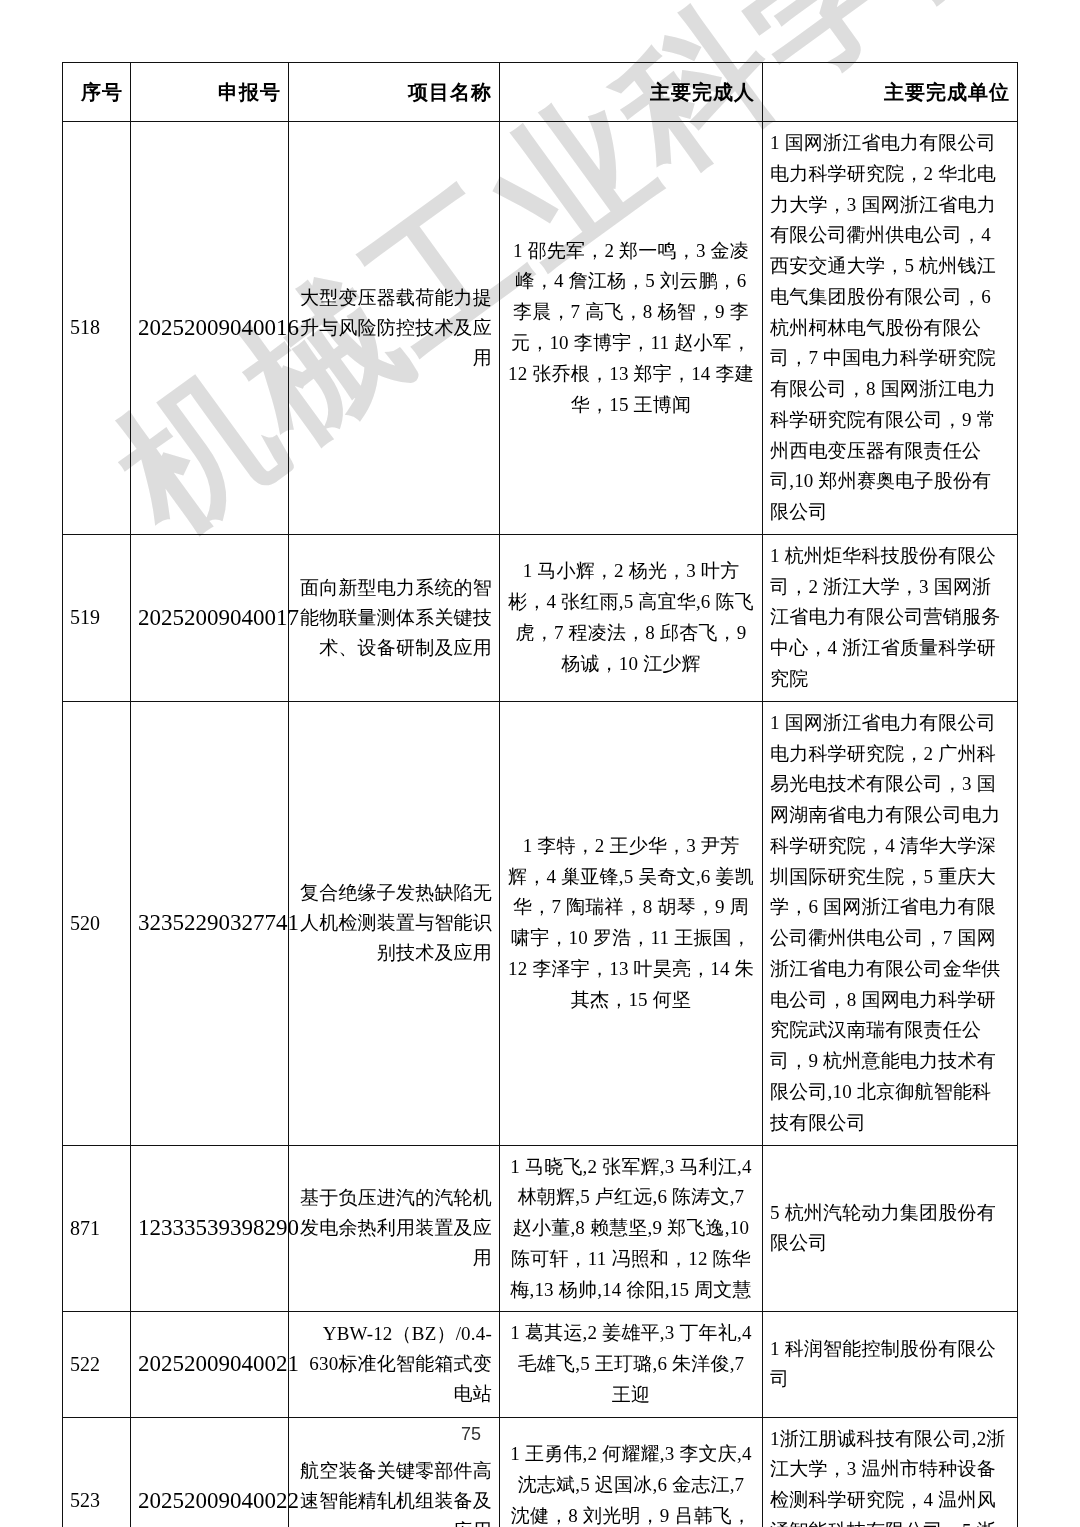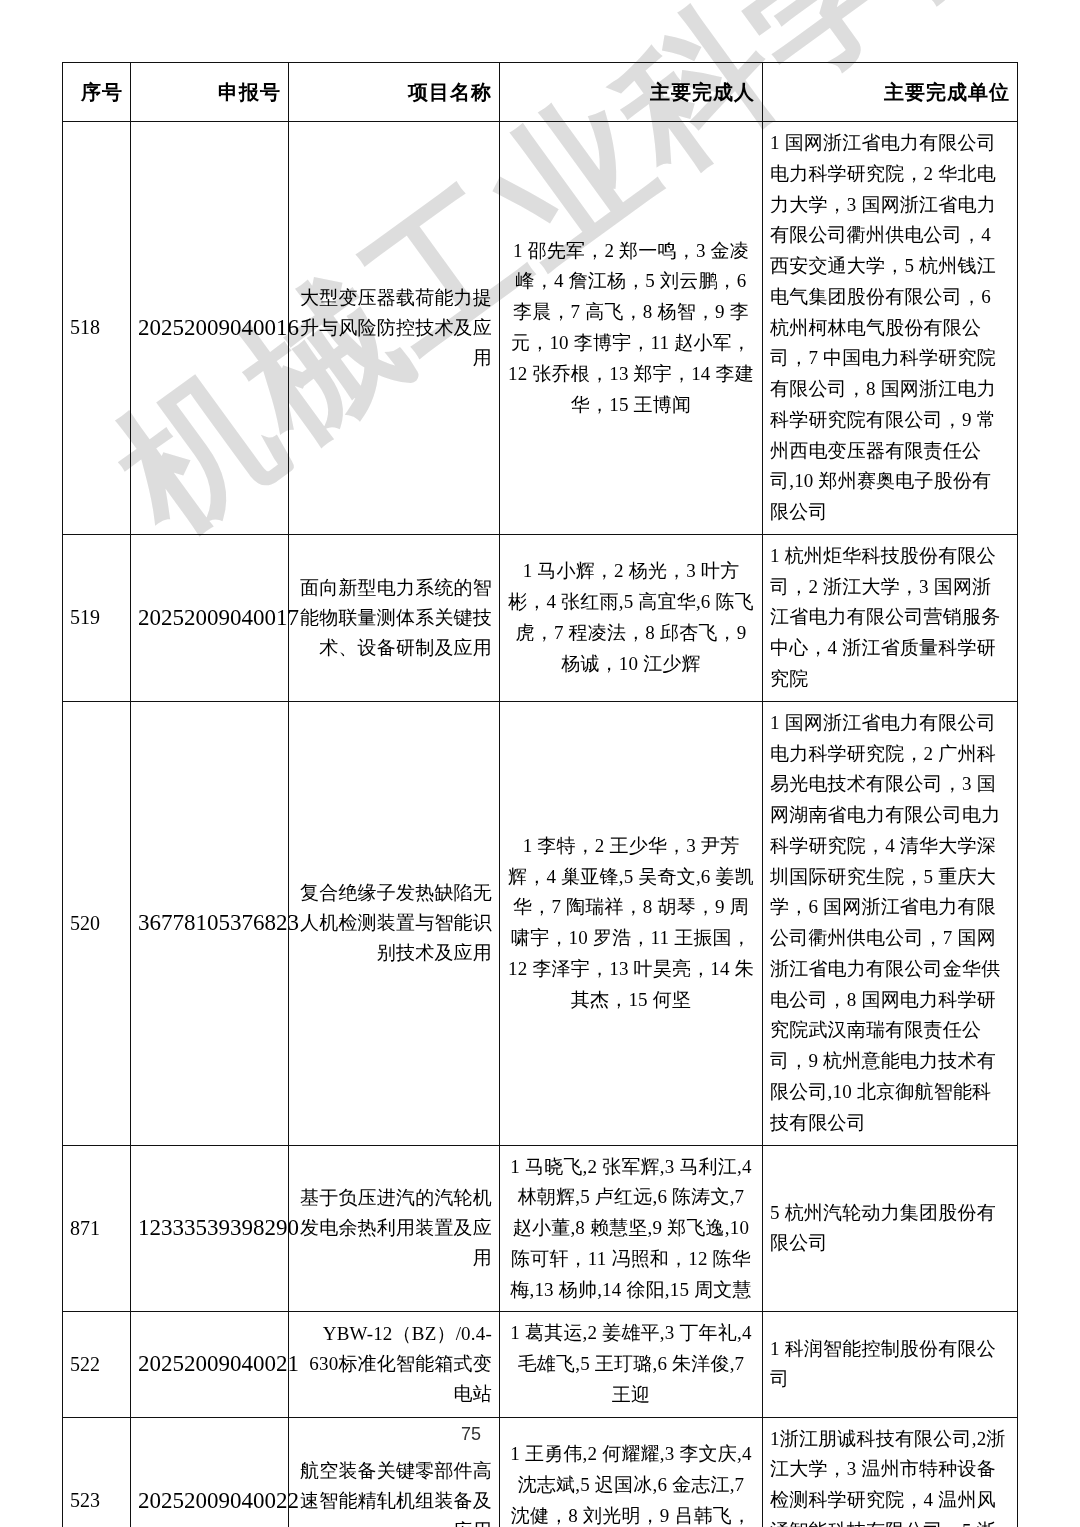--- a/index.html
+++ b/index.html
@@ -176,21 +176,21 @@
         <tr>
           <td class="seq">519</td>
           <td class="apply">20252009040017</td>
           <td class="pname">面向新型电力系统的智能物联量测体系关键技术、设备研制及应用</td>
           <td class="people">1 马小辉，2 杨光，3 叶方彬，4 张红雨,5 高宜华,6 陈飞虎，7 程凌法，8 邱杏飞，9 杨诚，10 江少辉</td>
           <td class="units mid">1 杭州炬华科技股份有限公司，2 浙江大学，3 国网浙江省电力有限公司营销服务中心，4 浙江省质量科学研究院</td>
         </tr>
 
         <tr>
           <td class="seq">520</td>
-          <td class="apply">36778105376823</td>
+          <td class="apply">32352290327741</td>
           <td class="pname">复合绝缘子发热缺陷无人机检测装置与智能识别技术及应用</td>
           <td class="people">1 李特，2 王少华，3 尹芳辉，4 巢亚锋,5 吴奇文,6 姜凯华，7 陶瑞祥，8 胡琴，9 周啸宇，10 罗浩，11 王振国，12 李泽宇，13 叶昊亮，14 朱其杰，15 何坚</td>
           <td class="units">1 国网浙江省电力有限公司电力科学研究院，2 广州科易光电技术有限公司，3 国网湖南省电力有限公司电力科学研究院，4 清华大学深圳国际研究生院，5 重庆大学，6 国网浙江省电力有限公司衢州供电公司，7 国网浙江省电力有限公司金华供电公司，8 国网电力科学研究院武汉南瑞有限责任公司，9 杭州意能电力技术有限公司,10 北京御航智能科技有限公司</td>
         </tr>
 
         <tr>
           <td class="seq">871</td>
           <td class="apply">12333539398290</td>
           <td class="pname">基于负压进汽的汽轮机发电余热利用装置及应用</td>
           <td class="people">1 马晓飞,2 张军辉,3 马利江,4 林朝辉,5 卢红远,6 陈涛文,7 赵小董,8 赖慧坚,9 郑飞逸,10 陈可轩，11 冯照和，12 陈华梅,13 杨帅,14 徐阳,15 周文慧</td>

